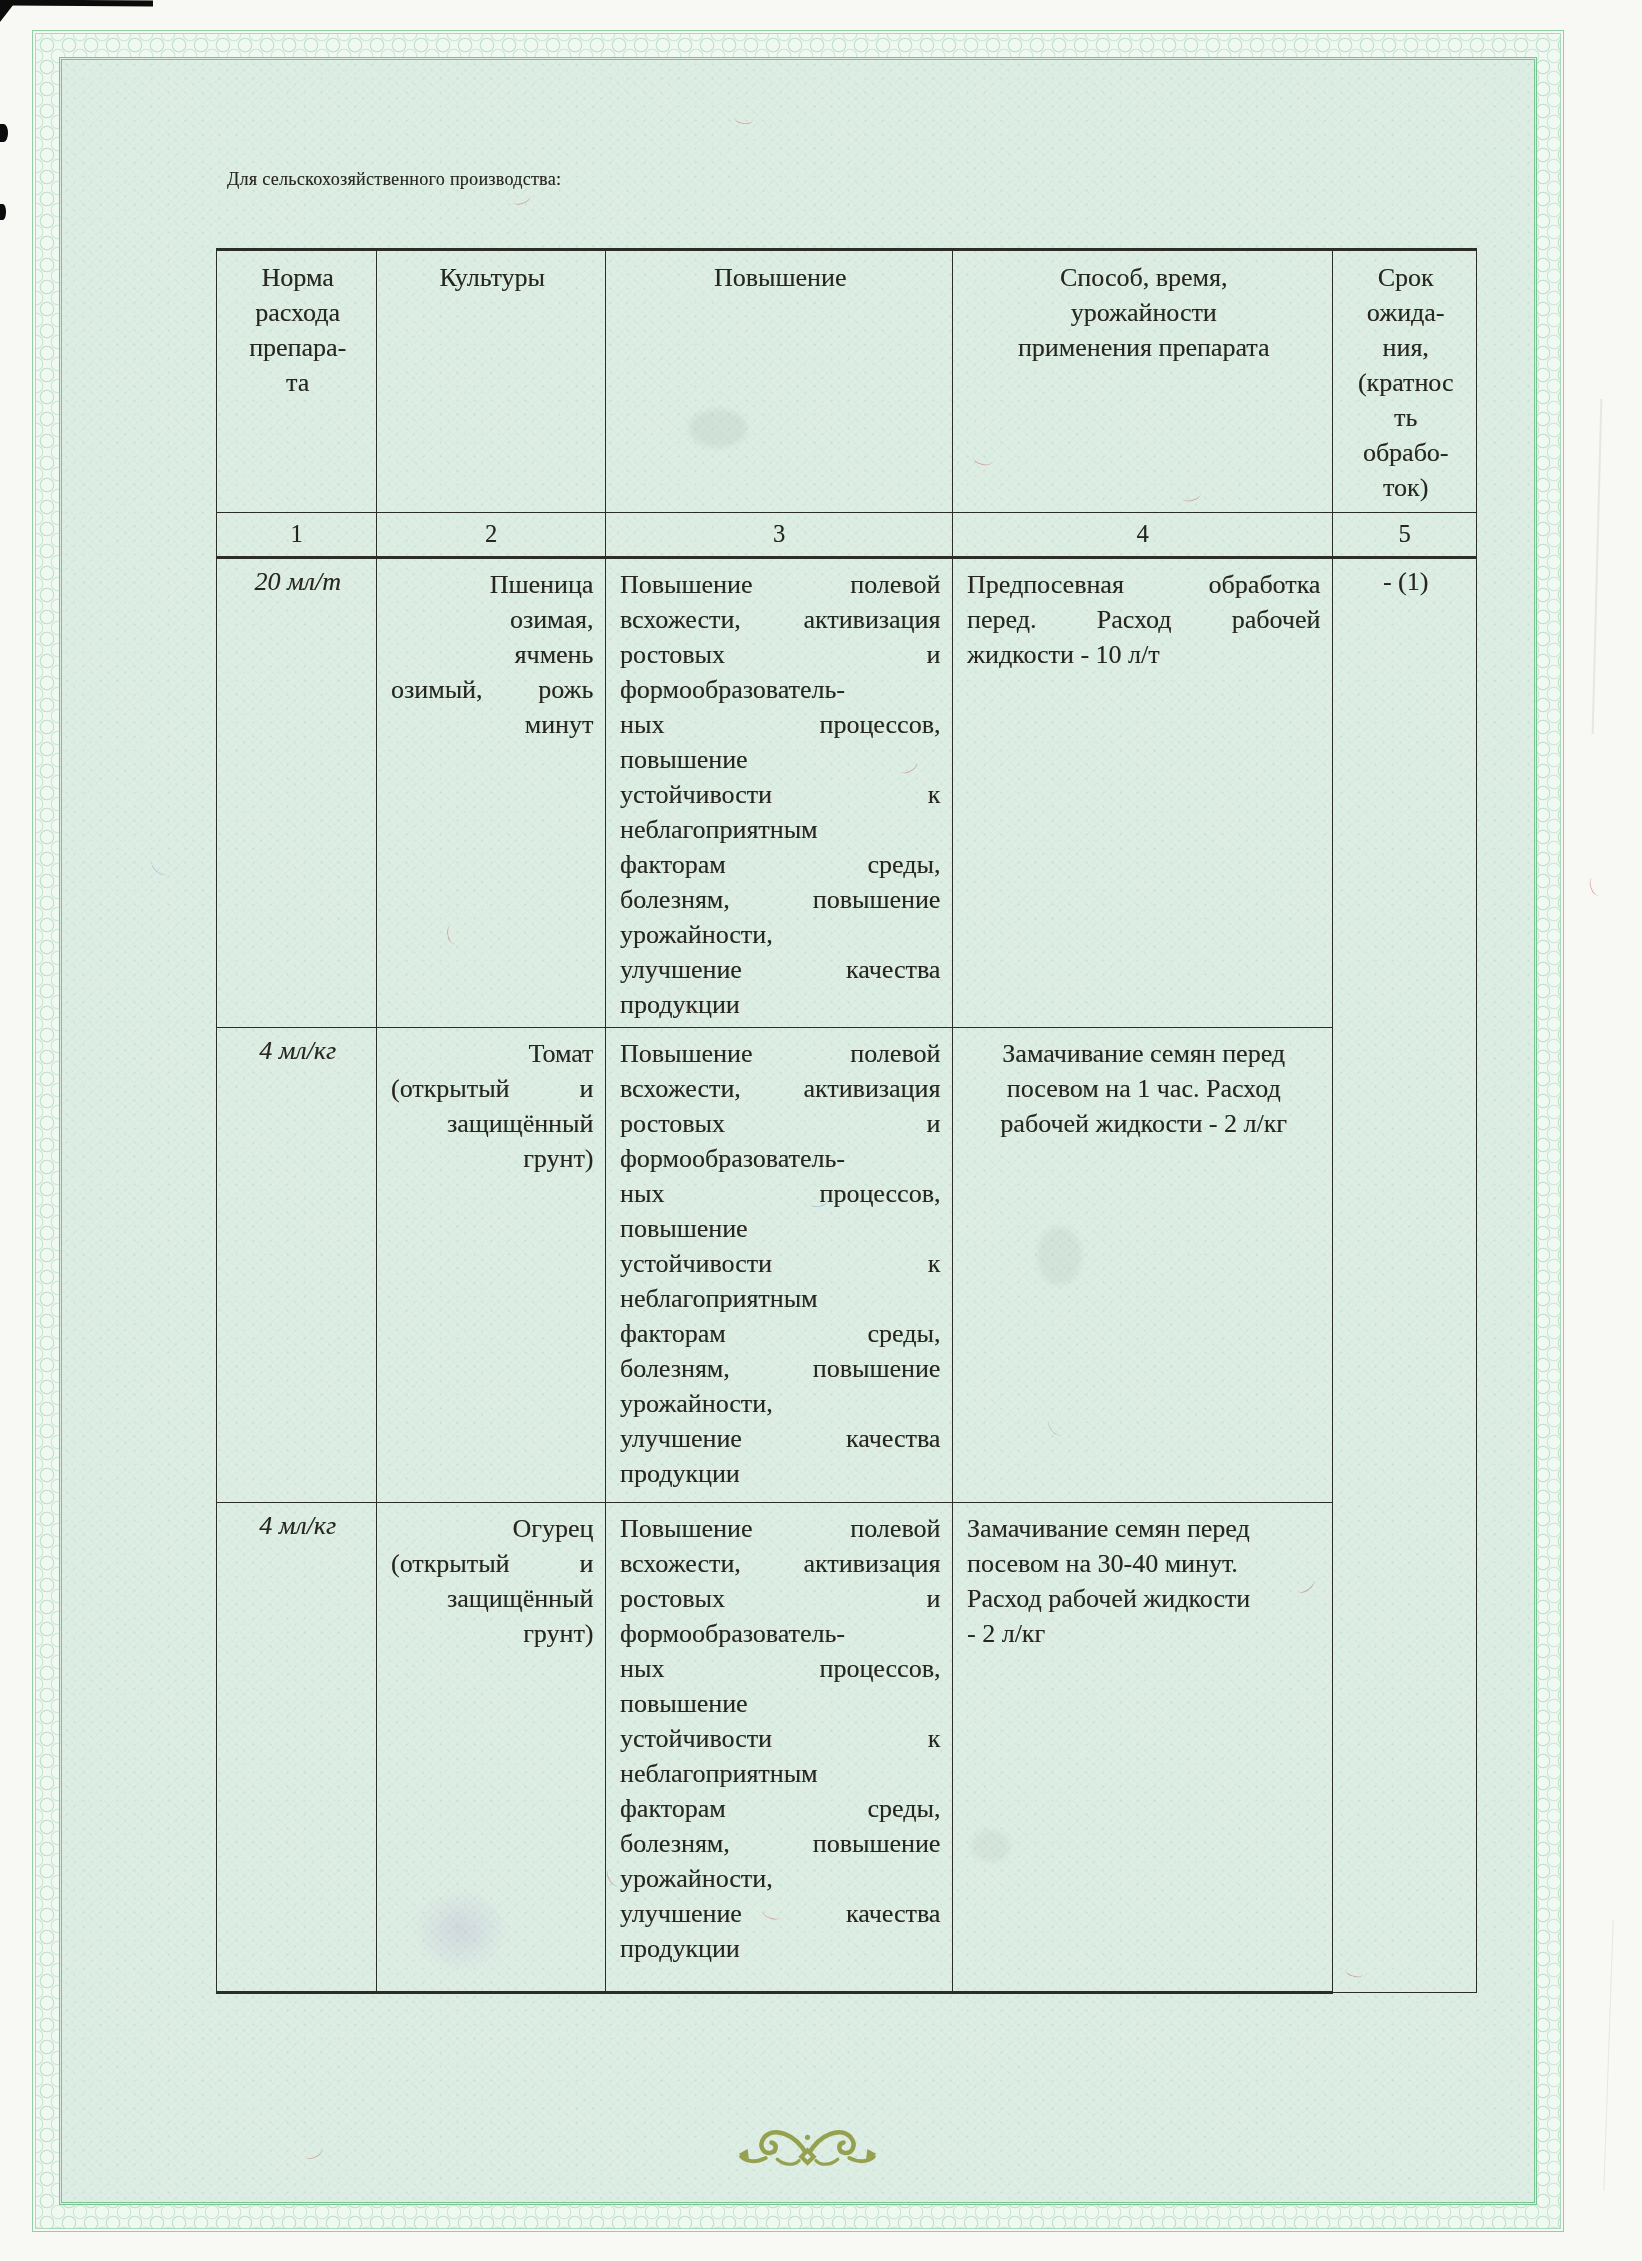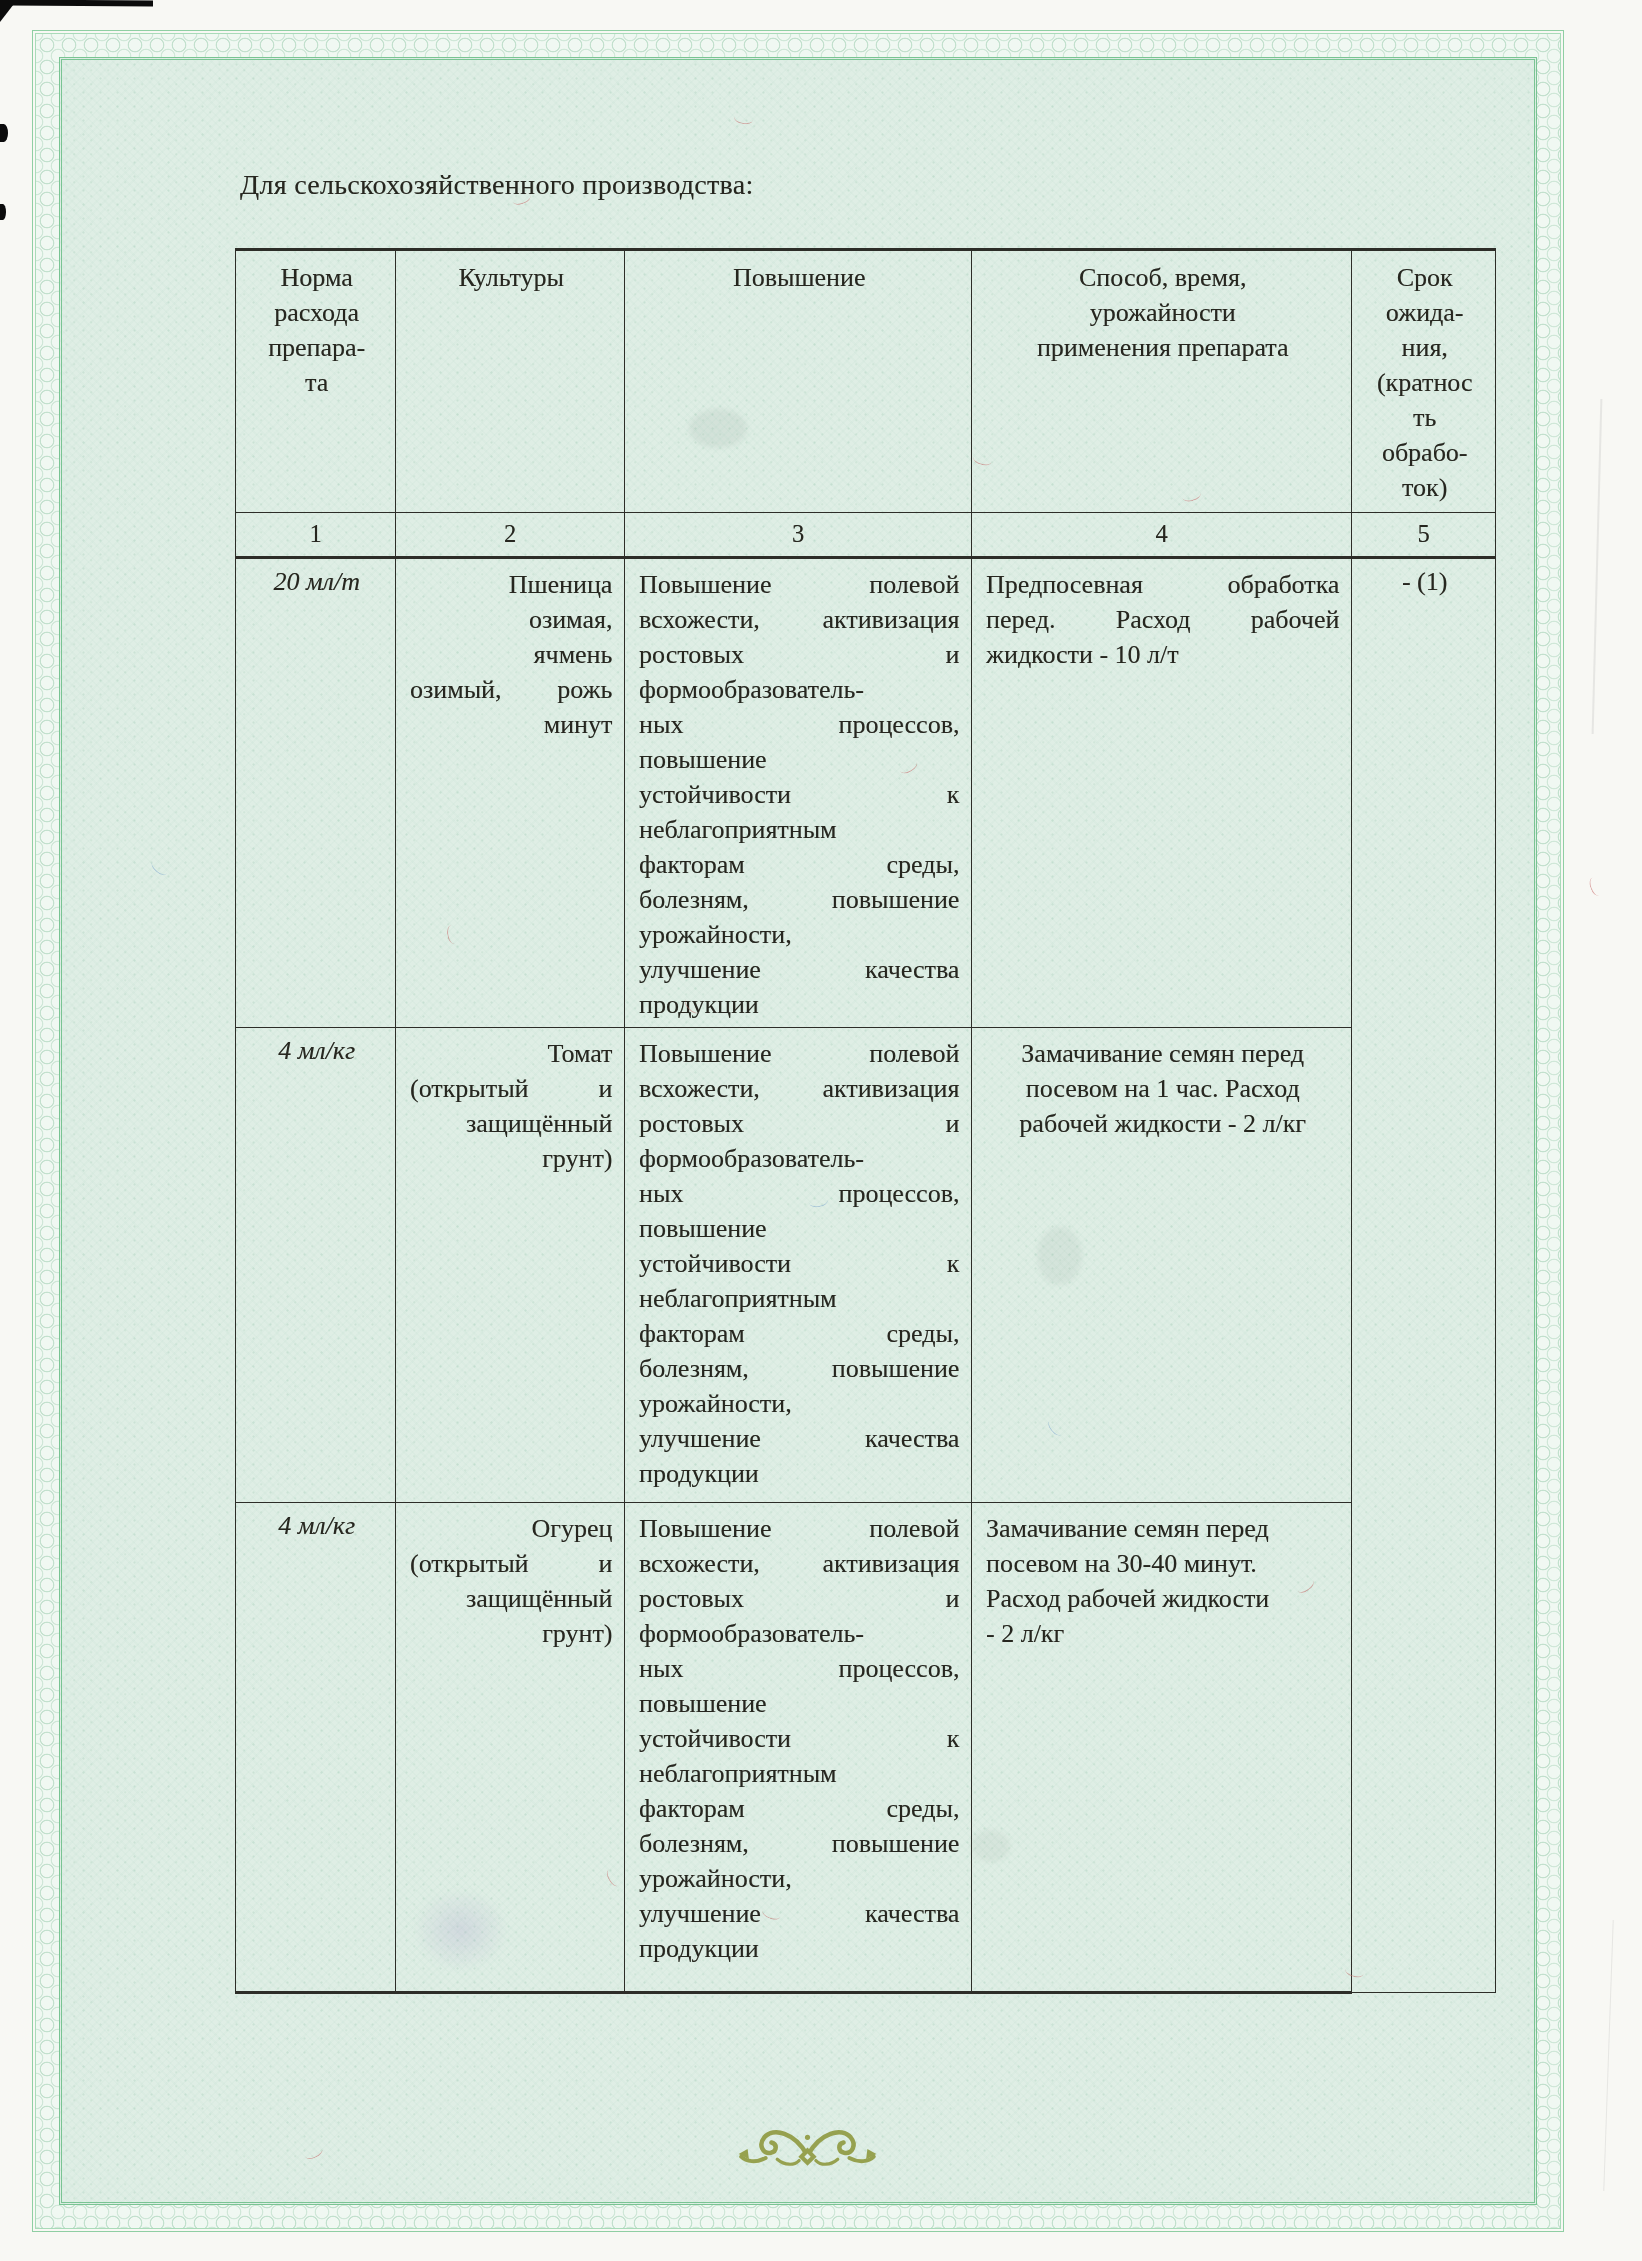--- a/index.html
+++ b/index.html
@@ -28,30 +28,29 @@
     background-color:#dfeee5;
     background-image:
       radial-gradient(circle at 4.5px 4.5px, rgba(126,182,152,.20) 0.6px, rgba(0,0,0,0) 1.6px),
       radial-gradient(circle at 12.2px 10.3px, rgba(126,182,152,.15) 0.6px, rgba(0,0,0,0) 1.6px),
       repeating-linear-gradient(45deg, rgba(150,200,170,.06) 0 1.9px, rgba(0,0,0,0) 1.9px 5.8px),
       repeating-linear-gradient(-45deg, rgba(150,200,170,.06) 0 1.9px, rgba(0,0,0,0) 1.9px 5.8px);
     background-size:17px 14px,17px 14px,auto,auto;
   }
   
   .doc-title{
-    position:absolute;left:240px;top:169px;
-    font-size:28px;letter-spacing:0.3px;
+    position:absolute;left:227px;top:169px;
+    font-size:18px;letter-spacing:0.3px;
     text-shadow:0.3px 0.3px 0.6px rgba(30,30,20,.35);
   }
   
   table.main{
     position:absolute;left:216px;top:248px;width:1259px;
     border-collapse:collapse;table-layout:fixed;
     font-size:26px;
-    margin-left:19px;
   }
   table.main td{
     border:1.9px solid #2d2d28;vertical-align:top;
     padding:7.7px 11.6px 0 14px;box-sizing:border-box;
     text-shadow:0.3px 0.3px 0.6px rgba(30,30,20,.35);
     overflow:hidden;
   }
   tr.hdr td{border-top:3.9px solid #2d2d28;padding-top:9px;}
   tr.hdr{height:263px;}
   tr.num{height:45px;}

